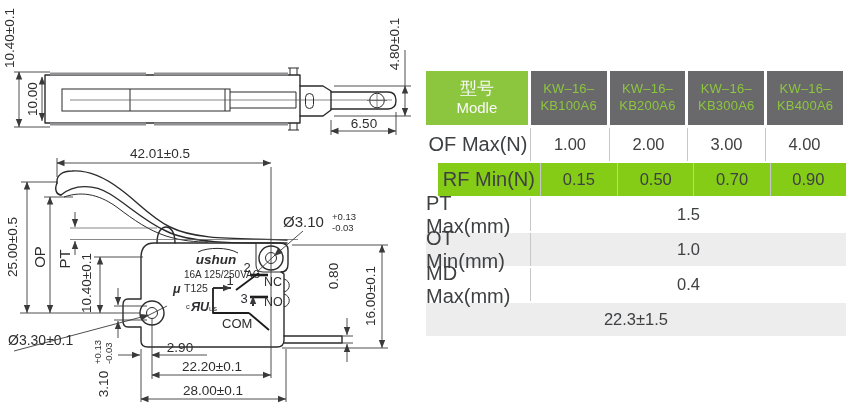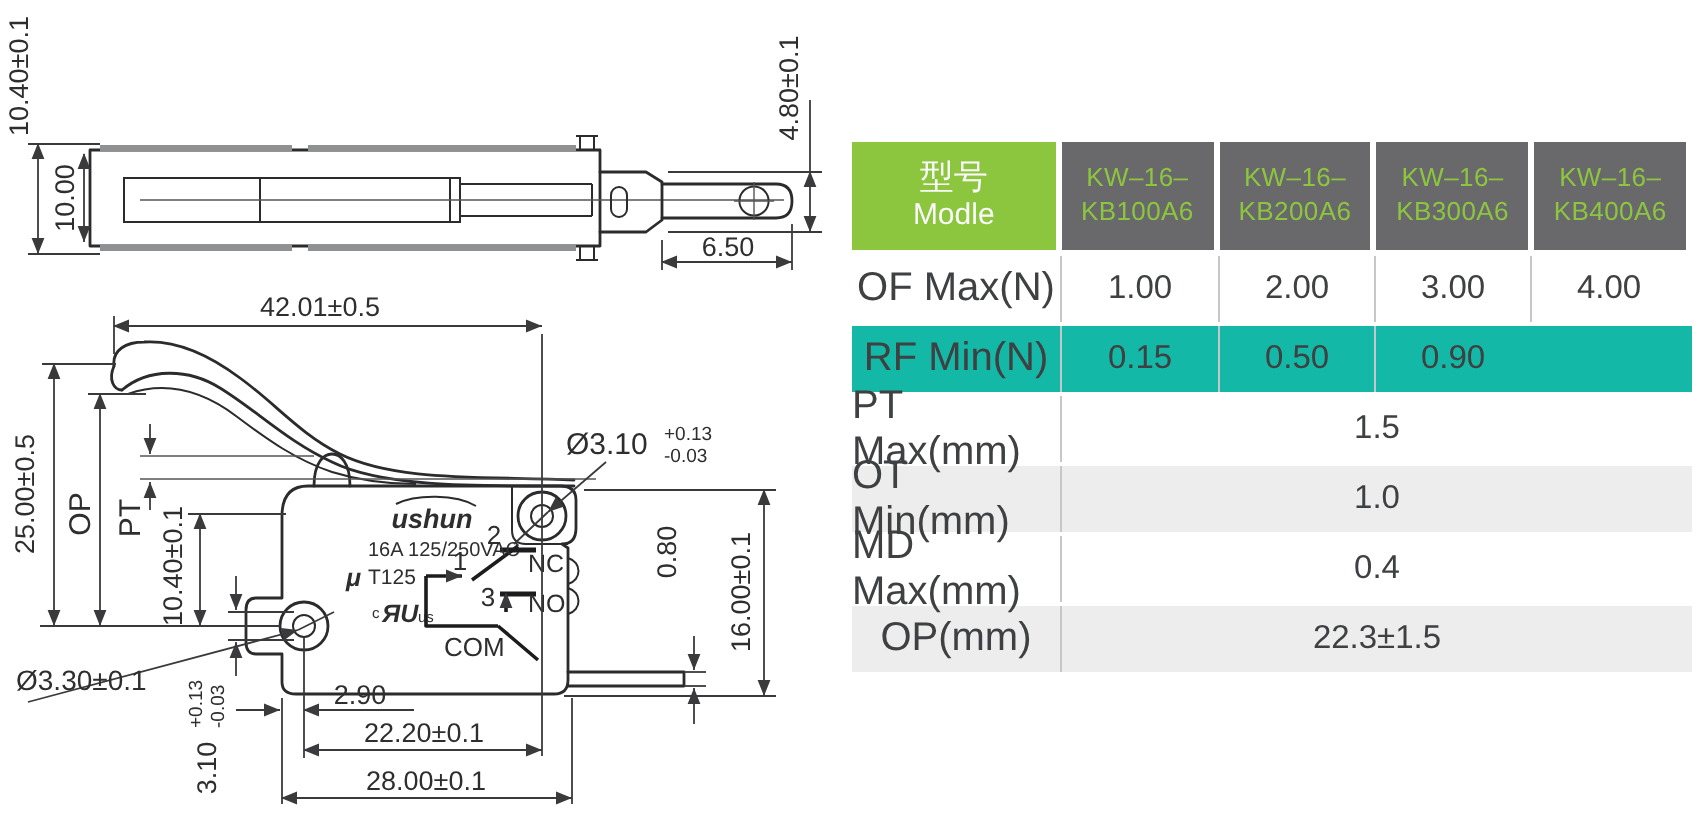--- a/index.html
+++ b/index.html
@@ -224,38 +224,38 @@
       </div>
     </div>
     <div class="tbody">
       <div class="trow" style="background:#ffffff;">
         <div class="lbl">OF Max(N)</div>
         <div class="val">1.00</div>
         <div class="val">2.00</div>
         <div class="val">3.00</div>
         <div class="val">4.00</div>
       </div>
-      <div class="trow" style="background:#14b8a6;">
+      <div class="trow" style="background:#84cc16;margin-left:12px;">
         <div class="lbl">RF Min(N)</div>
         <div class="val">0.15</div>
         <div class="val">0.50</div>
+        <div class="val">0.70</div>
         <div class="val">0.90</div>
       </div>
       <div class="trow" style="background:#ffffff;">
         <div class="lbl">PT Max(mm)</div>
         <div class="val merged">1.5</div>
       </div>
       <div class="trow" style="background:#ededee;">
         <div class="lbl">OT Min(mm)</div>
         <div class="val merged">1.0</div>
       </div>
       <div class="trow" style="background:#ffffff;">
         <div class="lbl">MD Max(mm)</div>
         <div class="val merged">0.4</div>
       </div>
       <div class="trow" style="background:#ededee;">
-        <div class="lbl">OP(mm)</div>
         <div class="val merged">22.3±1.5</div>
       </div>
     </div>
   </div>
 
 </div>
 
 </body></html>

